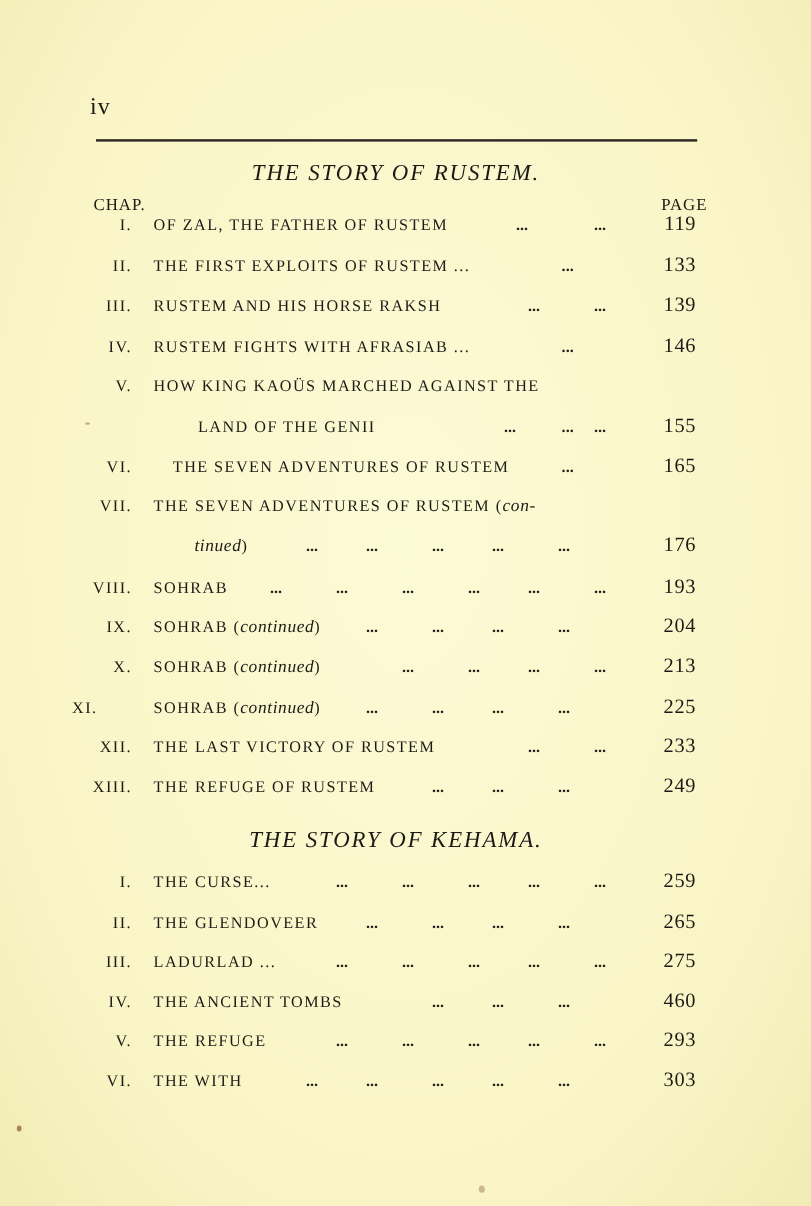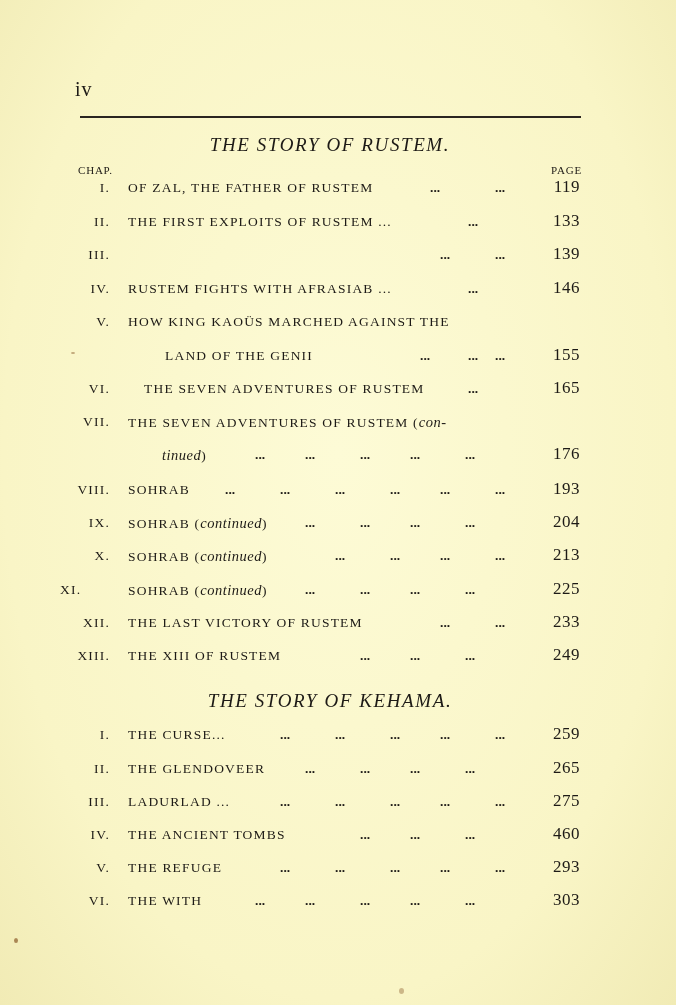--- a/index.html
+++ b/index.html
@@ -9,21 +9,21 @@
       background-image: radial-gradient(ellipse at 50% 45%, #fdfbd6 0%, #f9f5c6 70%, #f1ebb5 100%);
       font-family: "Liberation Serif", "DejaVu Serif", serif;
       color: #1d1a16;
       position: relative;
     }
     .header { position: absolute; top: 78px; left: 75px; width: 510px; height: 30px; }
     .folio { position: absolute; left: 0; top: 0; font-size: 20px; letter-spacing: 1px; }
     .running-title { position: absolute; left: 0; right: 0; text-align: center; top: 0; font-size: 20px; font-style: italic; letter-spacing: 1.5px; }
     .rule { position: absolute; top: 116px; left: 80px; width: 501px; height: 2px; background: #2a2520; }
     .section-title { position: absolute; left: 75px; width: 510px; text-align: center; font-style: italic; font-size: 19px; letter-spacing: 1.6px; }
-    .col-head { position: absolute; top: 164px; font-size: 11px; letter-spacing: 0.8px; }
+    .col-head { position: absolute; top: 164px; font-size: 14px; letter-spacing: 0.8px; }
     .row { position: absolute; left: 60px; width: 522px; height: 22px; font-size: 13.5px; letter-spacing: 1.2px; }
     .num { position: absolute; right: 405px; text-align: right; white-space: nowrap; }
     .title { position: absolute; left: 128px; left: 68px; white-space: nowrap; }
     .dots { position: absolute; white-space: pre; letter-spacing: 0; font-weight: bold; }
     .page { position: absolute; right: 2px; font-size: 17px; letter-spacing: 0.5px; }
     .it { font-style: italic; text-transform: none; letter-spacing: 0.5px; font-size: 14.5px; }
     .spot { position: absolute; border-radius: 50%; background: #8a5a2a; opacity: 0.7; }
   </style>
 </head>
 <body>
@@ -46,20 +46,21 @@
       <span class="page" style="top: -3px;">119</span>
     </div>
     <div class="row" style="top: 214px;">
       <span class="num" style="right: auto; left: 0px; width: 50px; text-align: right;">II.</span>
       <span class="title" style="left: 68px;"><span>THE FIRST EXPLOITS OF RUSTEM ...</span></span>
       <span class="dots" style="left: 408px;">...</span>
       <span class="page" style="top: -3px;">133</span>
     </div>
     <div class="row" style="top: 247px;">
       <span class="num" style="right: auto; left: 0px; width: 50px; text-align: right;">III.</span>
+      <span class="title" style="left: 68px;"><span>RUSTEM AND HIS HORSE RAKSH</span></span>
       <span class="dots" style="left: 380px;">...</span>
       <span class="dots" style="left: 435px;">...</span>
       <span class="page" style="top: -3px;">139</span>
     </div>
     <div class="row" style="top: 281px;">
       <span class="num" style="right: auto; left: 0px; width: 50px; text-align: right;">IV.</span>
       <span class="title" style="left: 68px;"><span>RUSTEM FIGHTS WITH AFRASIAB ...</span></span>
       <span class="dots" style="left: 408px;">...</span>
       <span class="page" style="top: -3px;">146</span>
     </div>
@@ -133,21 +134,21 @@
     </div>
     <div class="row" style="top: 615px;">
       <span class="num" style="right: auto; left: 0px; width: 50px; text-align: right;">XII.</span>
       <span class="title" style="left: 68px;"><span>THE LAST VICTORY OF RUSTEM</span></span>
       <span class="dots" style="left: 380px;">...</span>
       <span class="dots" style="left: 435px;">...</span>
       <span class="page" style="top: -3px;">233</span>
     </div>
     <div class="row" style="top: 648px;">
       <span class="num" style="right: auto; left: 0px; width: 50px; text-align: right;">XIII.</span>
-      <span class="title" style="left: 68px;"><span>THE XIII OF RUSTEM</span></span>
+      <span class="title" style="left: 68px;"><span>THE REFUGE OF RUSTEM</span></span>
       <span class="dots" style="left: 300px;">...</span>
       <span class="dots" style="left: 350px;">...</span>
       <span class="dots" style="left: 405px;">...</span>
       <span class="page" style="top: -3px;">249</span>
     </div>
     <div class="row" style="top: 727px;">
       <span class="num" style="right: auto; left: 0px; width: 50px; text-align: right;">I.</span>
       <span class="title" style="left: 68px;"><span>THE CURSE...</span></span>
       <span class="dots" style="left: 220px;">...</span>
       <span class="dots" style="left: 275px;">...</span>

